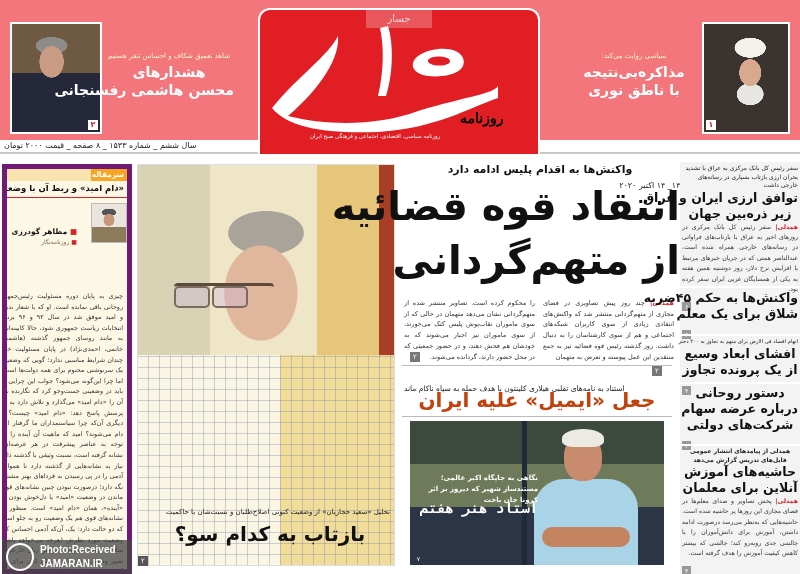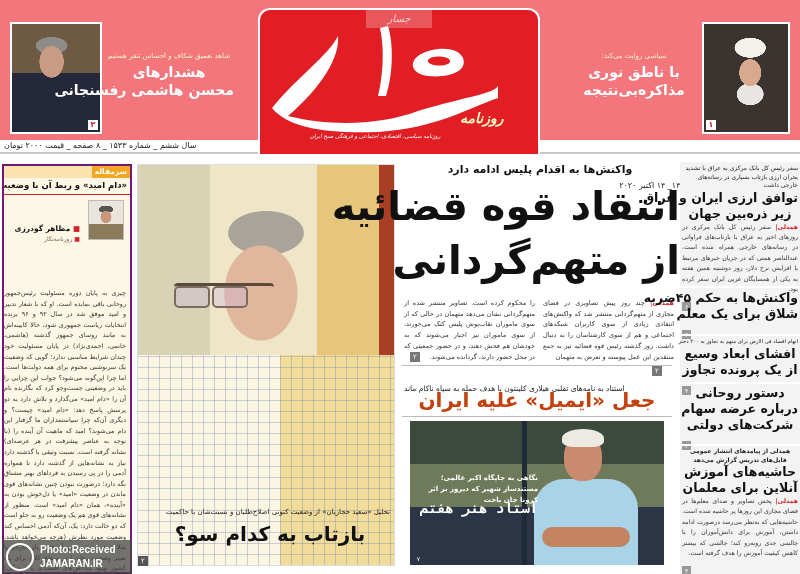--- a/index.html
+++ b/index.html
@@ -28,31 +28,31 @@
   .teaser.left .page-badge { right: 2px; }
   .teaser.right .page-badge { left: 2px; }
 
   .teaser-text { position: absolute; top: 52px; color: #fff; text-align: center; }
   .teaser-text.left { left: 104px; width: 130px; }
   .teaser-text.right { right: 106px; width: 120px; }
   .teaser-kicker { font-size: 7px; color: #fff7c8; margin-bottom: 3px; white-space: nowrap; }
   .teaser-title { font-size: 14px; font-weight: bold; line-height: 18px; white-space: nowrap; }
 
   
-  .logo-box { position: absolute; left: 258px; top: 8px; width: 282px; height: 146px; background: #e21e25; border-radius: 12px 12px 0 0; border: 2px solid #fff; border-bottom: none; overflow: hidden; font-style: italic; }
+  .logo-box { position: absolute; left: 258px; top: 8px; width: 282px; height: 146px; background: #e21e25; border-radius: 12px 12px 0 0; border: 2px solid #fff; border-bottom: none; overflow: hidden; }
   .logo-ghost { position: absolute; left: 106px; top: 0; width: 66px; height: 18px; background: rgba(255,255,255,0.25); color: rgba(255,255,255,0.75); font-size: 10px; text-align: center; line-height: 18px; }
   .logo-script { position: absolute; left: 8px; top: 6px; width: 230px; height: 118px; }
-  .logo-rooznameh { position: absolute; left: 200px; top: 100px; color: #fef9c3; font-weight: bold; font-size: 14px; font-family: "DejaVu Serif", serif; }
+  .logo-rooznameh { position: absolute; left: 200px; top: 100px; color: #000000; font-weight: bold; font-size: 14px; font-family: "DejaVu Serif", serif; }
   .logo-tagline { position: absolute; left: 50px; top: 123px; color: #fff; font-size: 5.5px; white-space: nowrap; }
 
   .issue-info { position: absolute; left: 4px; top: 141px; font-size: 8px; color: #222; white-space: nowrap; direction: rtl; }
   .date-info { position: absolute; right: 4px; top: 141px; font-size: 8px; color: #222; white-space: nowrap; margin-top: 40px; }
 
   
-  .col-left { position: absolute; left: 2px; top: 164px; width: 130px; height: 410px; background: #fdf7e6; border: 2px solid #701a75; overflow: hidden; }
+  .col-left { position: absolute; left: 2px; top: 164px; width: 130px; height: 410px; background: #fdf7e6; border: 5px solid #701a75; overflow: hidden; }
   .editorial-tab { position: absolute; right: 0; top: 0; width: 100%; height: 12px; background: linear-gradient(to left, #f6a623 0 30%, #fbe3b0 30% 100%); }
   .editorial-tab span { position: absolute; right: 3px; top: 1px; color: #fff; font-size: 7.5px; font-weight: bold; }
   .editorial-title { position: absolute; right: 3px; top: 14px; width: 124px; font-size: 8.5px; font-weight: bold; color: #111; white-space: nowrap; text-align: right; }
   .editorial-rule { position: absolute; right: 0; top: 28px; width: 130px; height: 1px; background: #d4242a; }
   .author-photo { position: absolute; left: 84px; top: 34px; width: 36px; height: 40px; border: 1px solid #bbb;
     background: radial-gradient(ellipse 9px 10px at 50% 42%, #c9967a 0 60%, transparent 62%),
                 radial-gradient(ellipse 12px 6px at 50% 22%, #555 0 60%, transparent 62%),
                 linear-gradient(to bottom, #e9e5dc 0 60%, #8c7b5a 60% 100%); }
   .author-name { position: absolute; right: 50px; top: 58px; font-size: 7.5px; font-weight: bold; white-space: nowrap; }
   .author-role { position: absolute; right: 50px; top: 69px; font-size: 6px; color: #7a6a50; white-space: nowrap; }
@@ -135,22 +135,22 @@
   <div class="teaser-title">هشدارهای</div>
   <div class="teaser-title">محسن هاشمی رفسنجانی</div>
 </div>
 
 <div class="teaser right">
   <div class="teaser-photo photo-nouri"></div>
   <span class="page-badge">۱</span>
 </div>
 <div class="teaser-text right">
   <div class="teaser-kicker">سیاسی روایت می‌کند:</div>
+  <div class="teaser-title">مذاکره‌بی‌نتیجه</div>
   <div class="teaser-title">با ناطق نوری</div>
-  <div class="teaser-title">مذاکره‌بی‌نتیجه</div>
 </div>
 
 <div class="logo-box">
   <div class="logo-ghost">جسار</div>
   <svg class="logo-script" viewBox="0 0 230 118">
     <path d="M4 92 C 30 60, 60 40, 70 20 C 72 40, 55 70, 20 100 C 60 110, 110 110, 150 95 C 200 80, 225 78, 230 70 L 230 82 C 200 92, 170 112, 110 116 C 60 118, 20 112, 4 92 Z" fill="#ffffff"></path>
     <path d="M150 40 C 165 30, 190 30, 195 42 C 200 56, 180 62, 160 60 C 145 58, 140 48, 150 40 Z M160 44 C 158 50, 178 52, 182 46 C 184 40, 164 38, 160 44 Z" fill="#ffffff" fill-rule="evenodd"></path>
     <path d="M120 10 C 125 25, 126 55, 118 80 L 110 80 C 116 55, 116 30, 112 12 Z" fill="#ffffff"></path>
   </svg>
   <div class="logo-rooznameh">روزنامه</div>

